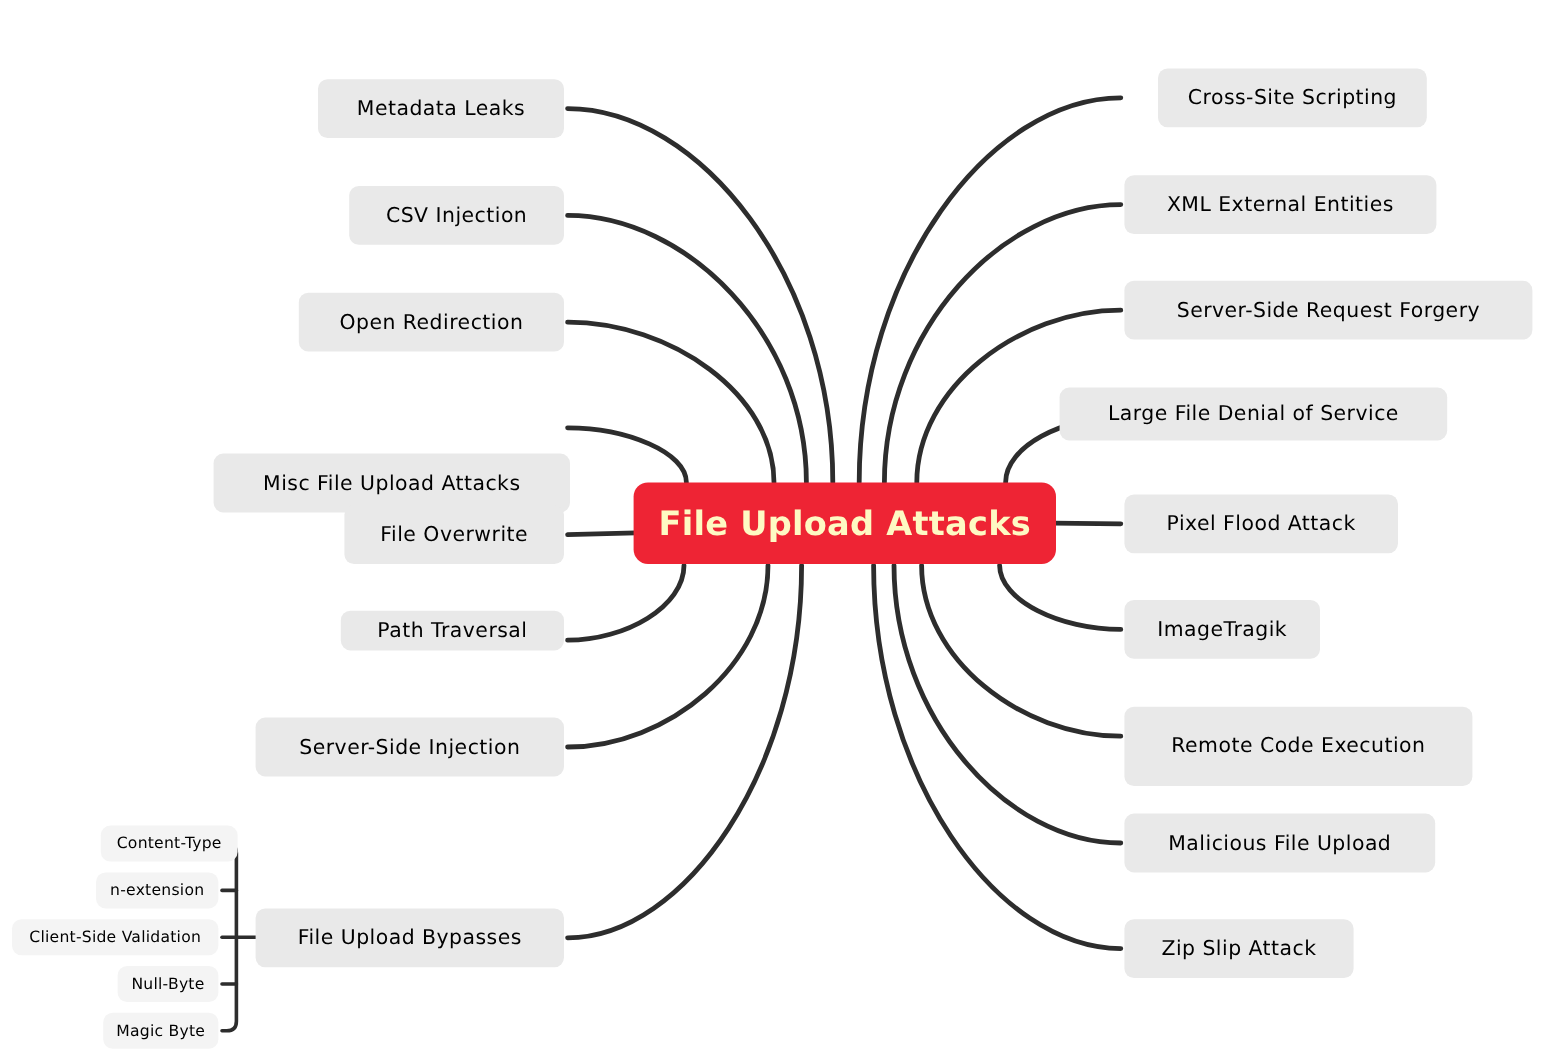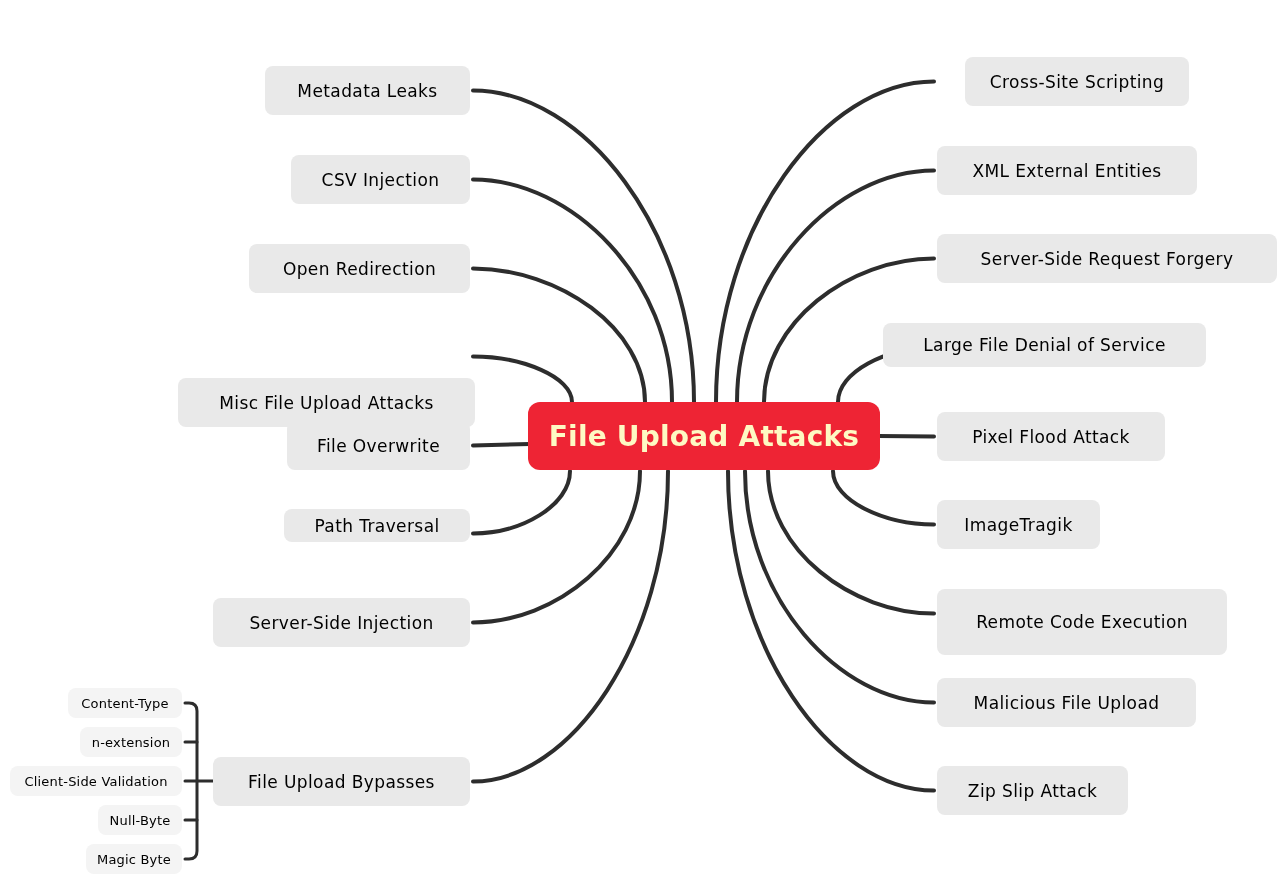--- a/index.html
+++ b/index.html
@@ -99,19 +99,19 @@
       <div class="node" style="left: 937px; top: 57px; width: 224px; height: 49px; margin-left: 28px;">Cross-Site Scripting</div>
       <div class="node" style="left: 937px; top: 146px; width: 260px; height: 49px;">XML External Entities</div>
       <div class="node" style="left: 937px; top: 234px; width: 340px; height: 49px;">Server-Side Request Forgery</div>
       <div class="node" style="left: 883px; top: 323px; width: 323px; height: 44px;">Large File Denial of Service</div>
       <div class="node" style="left: 937px; top: 412px; width: 228px; height: 49px;">Pixel Flood Attack</div>
       <div class="node" style="left: 937px; top: 500px; width: 163px; height: 49px;">ImageTragik</div>
       <div class="node" style="left: 937px; top: 589px; width: 290px; height: 66px;">Remote Code Execution</div>
       <div class="node" style="left: 937px; top: 678px; width: 259px; height: 49px;">Malicious File Upload</div>
       <div class="node" style="left: 937px; top: 766px; width: 191px; height: 49px;">Zip Slip Attack</div>
       <div class="node root" style="left: 528px; top: 402px; width: 352px; height: 68px;">File Upload Attacks</div>
-      <div class="node sub" style="left: 68px; top: 688px; width: 114px; height: 30px;">Content-Type</div>
+      <div class="node sub" style="left: 84px; top: 688px; width: 114px; height: 30px;">Content-Type</div>
       <div class="node sub" style="left: 80px; top: 727px; width: 102px; height: 30px;">n-extension</div>
       <div class="node sub" style="left: 10px; top: 766px; width: 172px; height: 30px;">Client-Side Validation</div>
       <div class="node sub" style="left: 98px; top: 805px; width: 84px; height: 30px;">Null-Byte</div>
       <div class="node sub" style="left: 86px; top: 844px; width: 96px; height: 30px;">Magic Byte</div>
     </div>
 </div>
 
 </body></html>

